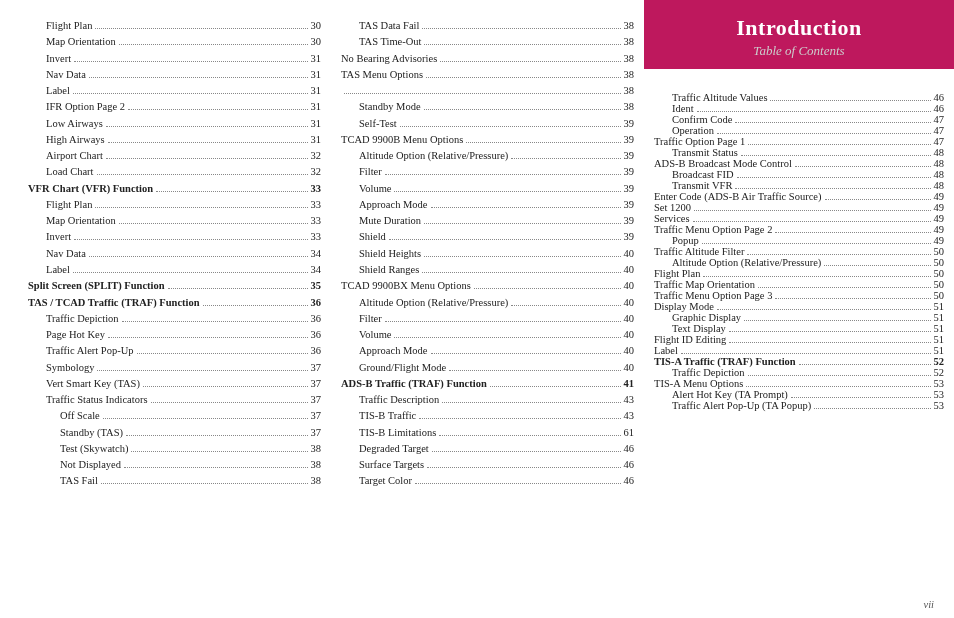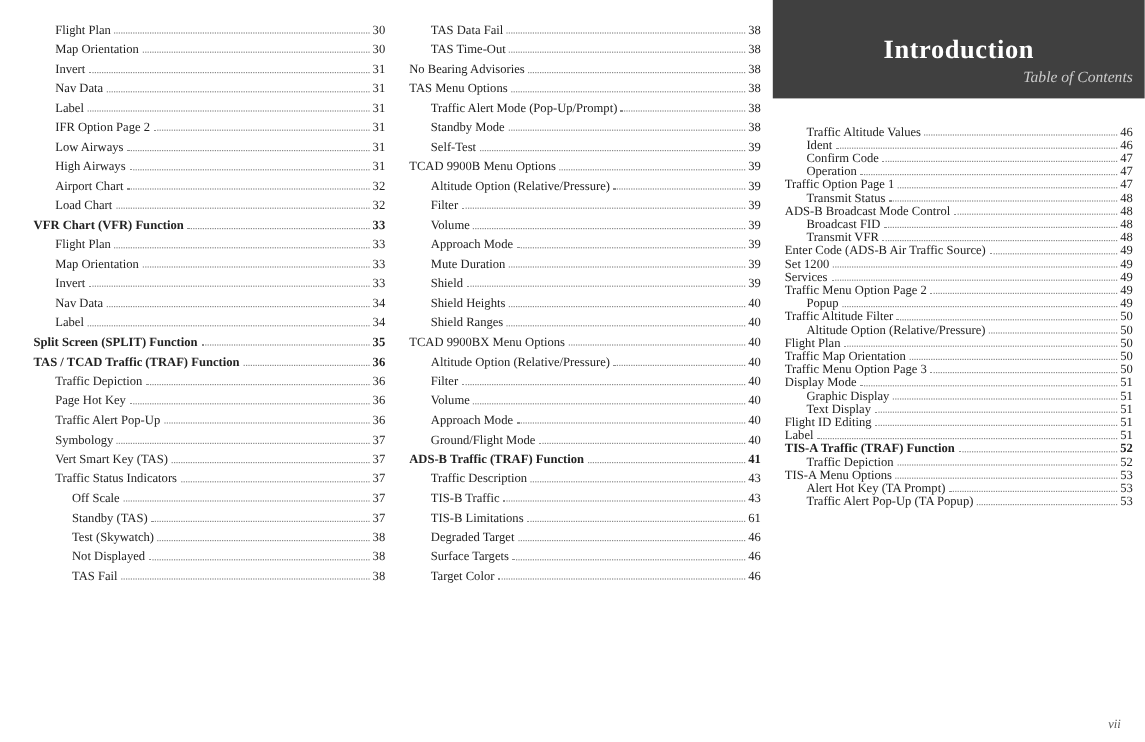--- a/index.html
+++ b/index.html
@@ -64,39 +64,38 @@
       padding-left: 32px;
     }
 
     .right-panel {
       width: 310px;
       display: flex;
       flex-direction: column;
     }
 
     .header-block {
-      background: #404040;
+      background: #be185d;
       color: #fff;
       text-align: center;
-      padding: 28px 10px 10px 10px;
+      padding: 15px 10px 10px 10px;
     }
 
     .header-block h1 {
       font-size: 22px;
       font-weight: bold;
       font-family: Georgia, serif;
       letter-spacing: 0.5px;
     }
 
     .header-block .subtitle {
       font-size: 13px;
       color: #ccc;
       margin-top: 2px;
       font-style: italic;
-      text-align: right;
     }
 
     .right-toc {
       flex: 1;
       padding: 12px 10px 10px 10px;
       margin-top: 11px;
     }
 
     .page-footer {
       position: absolute;
@@ -273,21 +272,20 @@
         <span class="title">No Bearing Advisories</span>
         <span class="dots"></span>
         <span class="page-num">38</span>
       </div>
       <div class="toc-entry">
         <span class="title">TAS Menu Options</span>
         <span class="dots"></span>
         <span class="page-num">38</span>
       </div>
       <div class="toc-entry indented">
-        <span class="title">Traffic Alert Mode (Pop-Up/Prompt)</span>
         <span class="dots"></span>
         <span class="page-num">38</span>
       </div>
       <div class="toc-entry indented">
         <span class="title">Standby Mode</span>
         <span class="dots"></span>
         <span class="page-num">38</span>
       </div>
       <div class="toc-entry indented">
         <span class="title">Self-Test</span>

